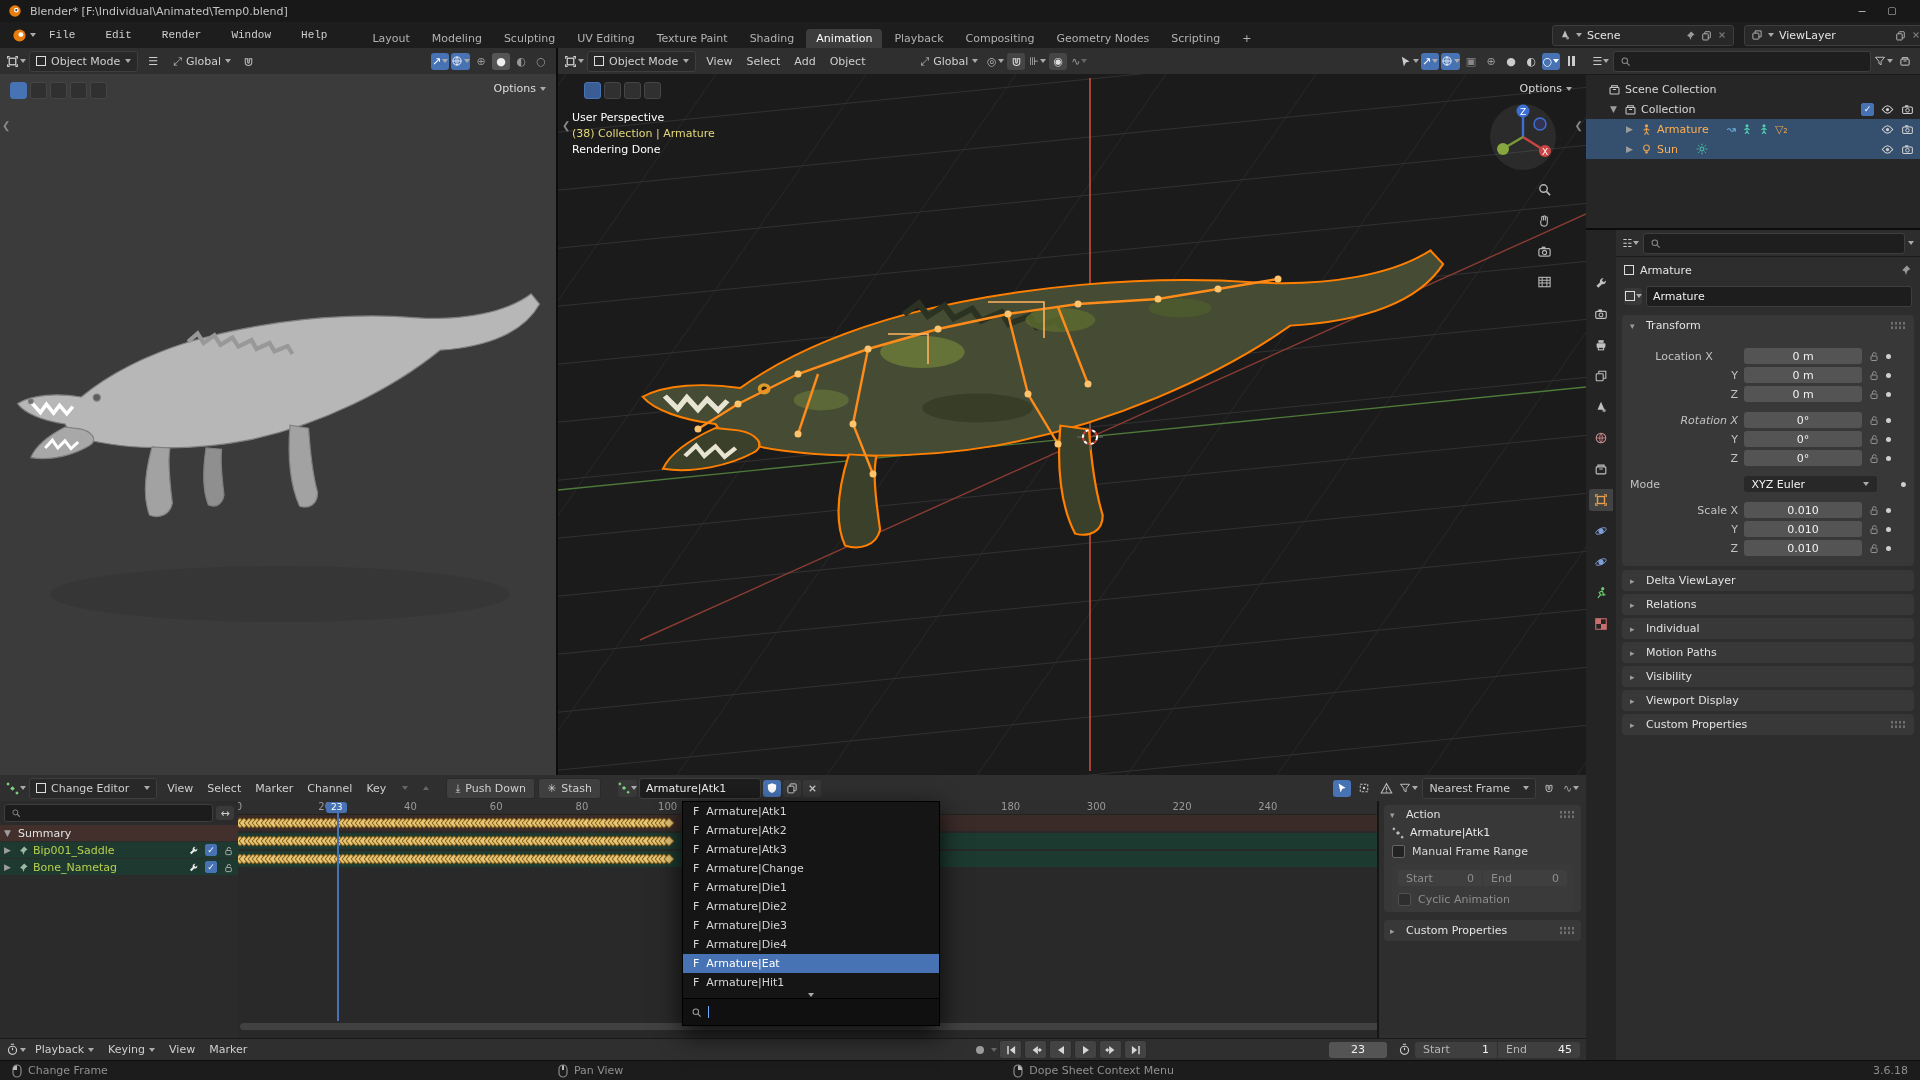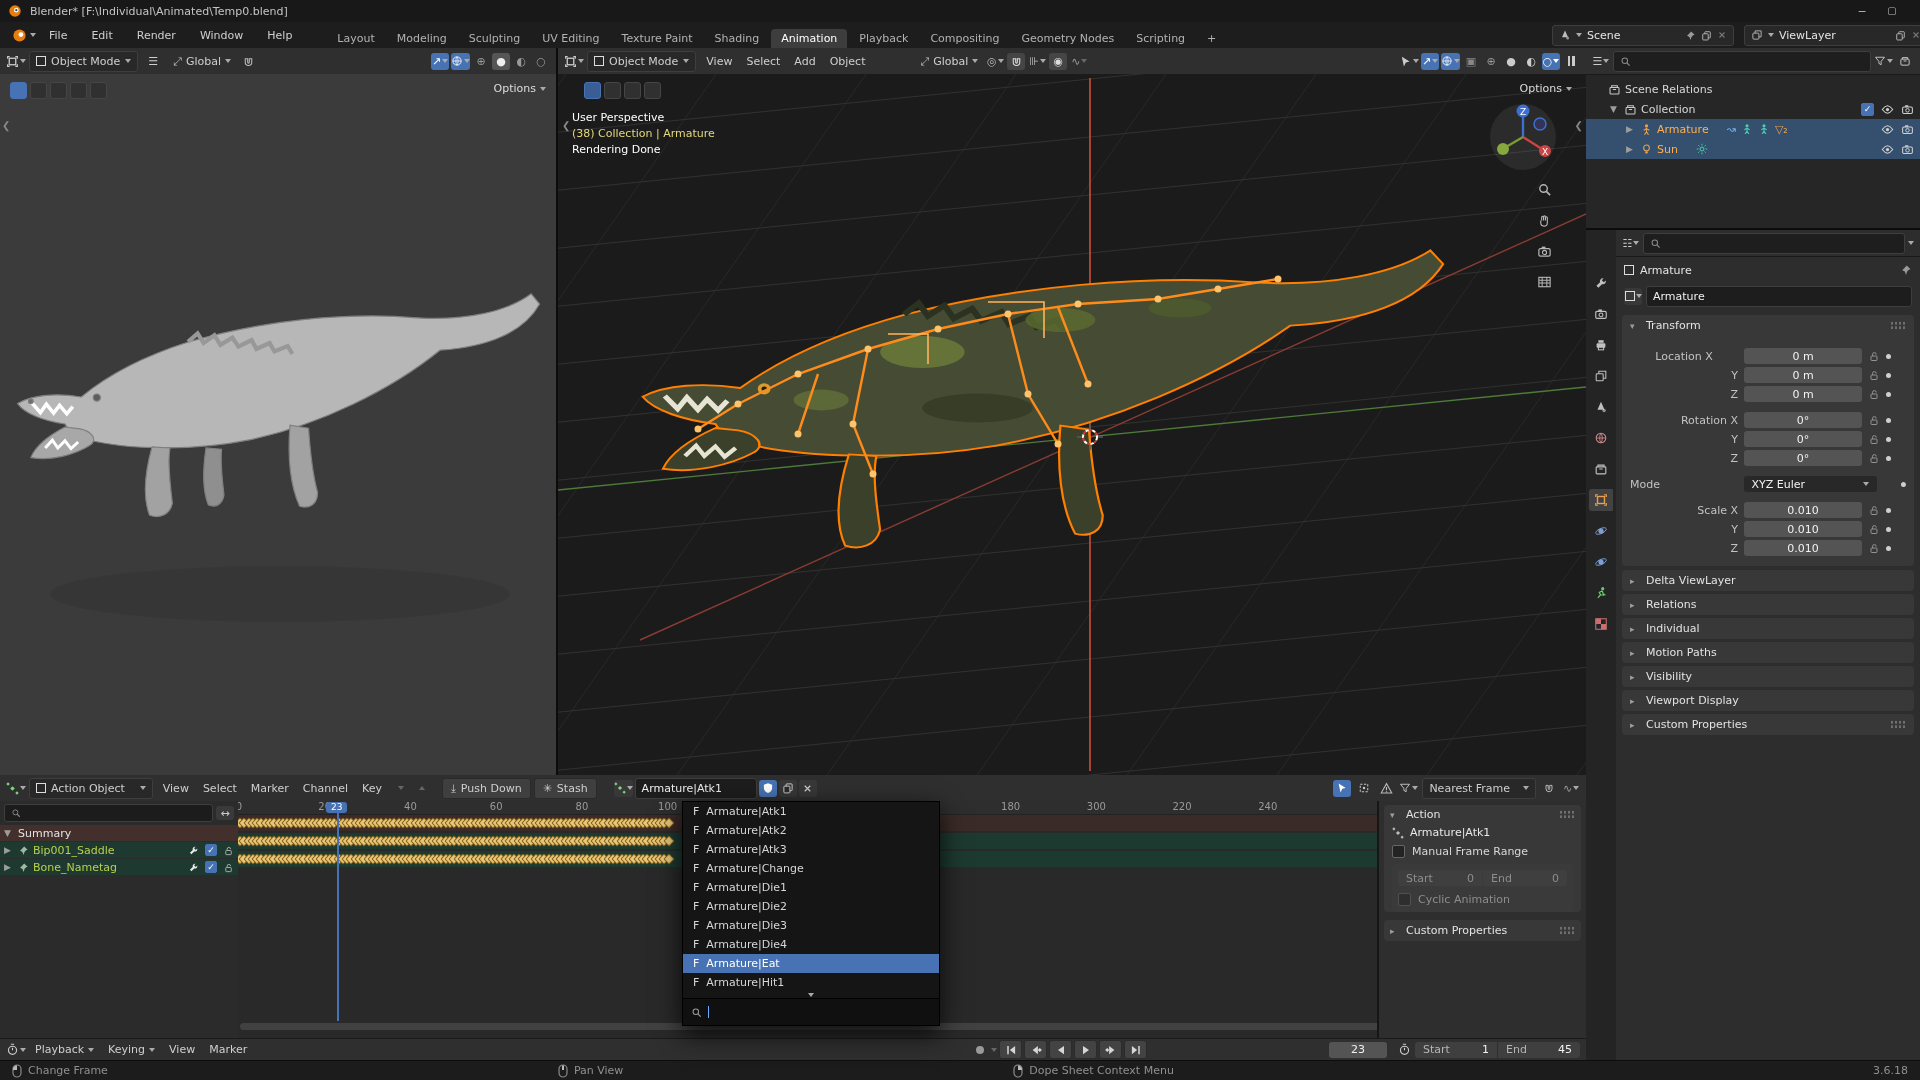--- a/index.html
+++ b/index.html
@@ -181,21 +181,21 @@
   </div>
 
   <div class="abs row" style="left:0;top:22px;width:1920px;height:26px;background:#1d1d1d;border-bottom:1px solid #0e0e0e;padding:0 8px;gap:2px;">
     <span class="row" style="gap:3px;padding:0 4px;">
       <svg class="ic" width="15" height="15" viewBox="0 0 16 16">
           <circle cx="8" cy="8" r="6.5" fill="#e87d0d"></circle>
           <circle cx="9.5" cy="7" r="2.6" fill="#fff"></circle>
         </svg>
         <span class="car"></span>
     </span>
-    <span id="top-menus" class="row" style="gap:10px;">
+    <span id="top-menus" class="row" style="gap:16px;font-family:Liberation Mono, monospace;">
         <span class="menu">File</span>
         <span class="menu">Edit</span>
         <span class="menu">Render</span>
         <span class="menu">Window</span>
         <span class="menu">Help</span>
       </span>
     <span id="wsp-tabs" class="row" style="margin-left:26px;gap:2px;align-self:flex-end;">
         <span class="wsp-tab">Layout</span>
         <span class="wsp-tab">Modeling</span>
         <span class="wsp-tab">Sculpting</span>
@@ -543,21 +543,21 @@
             <use href="#i-box"></use>
           </svg>
         </span>
     </div>
     <div id="outliner-rows" style="padding-top:4px;">
         <div class="outl-row" style="padding-left: 8px;">
           <span class="tw"></span>
           <svg width="13" height="13" viewBox="0 0 16 16" class="ic" style="color: rgb(200, 200, 200);">
             <use href="#i-box"></use>
           </svg>
-          <span style="color: rgb(216, 216, 216);">Scene Relations</span>
+          <span style="color: rgb(216, 216, 216);">Scene Collection</span>
           <span class="row" style="margin-left: auto; gap: 7px;"></span>
         </div>
         <div class="outl-row" style="padding-left: 24px;">
           <span class="tw">▼</span>
           <svg width="13" height="13" viewBox="0 0 16 16" class="ic" style="color: rgb(200, 200, 200);">
             <use href="#i-box"></use>
           </svg>
           <span style="color: rgb(216, 216, 216);">Collection</span>
           <span class="row" style="margin-left: auto; gap: 7px;">
             <span class="cb checked">✓</span>
@@ -737,21 +737,21 @@
               <span style="width: 108px; text-align: right; color: rgb(194, 194, 194);">Z</span>
               <span class="vfield" style="width: 118px;">0 m</span>
               <span class="lock">
                 <svg width="12" height="12" viewBox="0 0 16 16" class="ic" style="color: rgb(181, 181, 181);">
                   <use href="#i-lock"></use>
                 </svg>
               </span>
               <span class="dot"></span>
             </div>
             <div class="row" style="gap: 6px; margin: 10px 0px 0px;">
-              <span style="width: 108px; text-align: right; color: rgb(194, 194, 194);">Rotation X</span>
+              <span style="width: 108px; text-align: right; color: rgb(194, 194, 194); font-style: italic;">Rotation X</span>
               <span class="vfield" style="width: 118px;">0°</span>
               <span class="lock">
                 <svg width="12" height="12" viewBox="0 0 16 16" class="ic" style="color: rgb(181, 181, 181);">
                   <use href="#i-lock"></use>
                 </svg>
               </span>
               <span class="dot"></span>
             </div>
             <div class="row" style="gap: 6px; margin: 3px 0px 0px;">
               <span style="width: 108px; text-align: right; color: rgb(194, 194, 194);">Y</span>
@@ -865,21 +865,21 @@
   <div class="abs" style="left:0;top:775px;width:1586px;height:263px;background:#2a2a2a;">
     <div class="hdr" style="height:26px;">
       <span class="ibtn">
           <svg class="ic" width="13" height="13" viewBox="0 0 16 16" style="color:#7fd47f">
             <use href="#i-doper"></use>
           </svg>
           <span class="car"></span>
         </span>
       <span class="field">
           <span style="border:1.4px solid #ddd;width:8px;height:8px;display:inline-block;"></span>
-          <span>Action Object</span>
+          <span>Change Editor</span>
           <span class="car" style="margin-left:10px;"></span>
         </span>
       <span id="ds-menus" class="row">
           <span class="menu">View</span>
           <span class="menu">Select</span>
           <span class="menu">Marker</span>
           <span class="menu">Channel</span>
           <span class="menu">Key</span>
         </span>
       <span class="ibtn">

